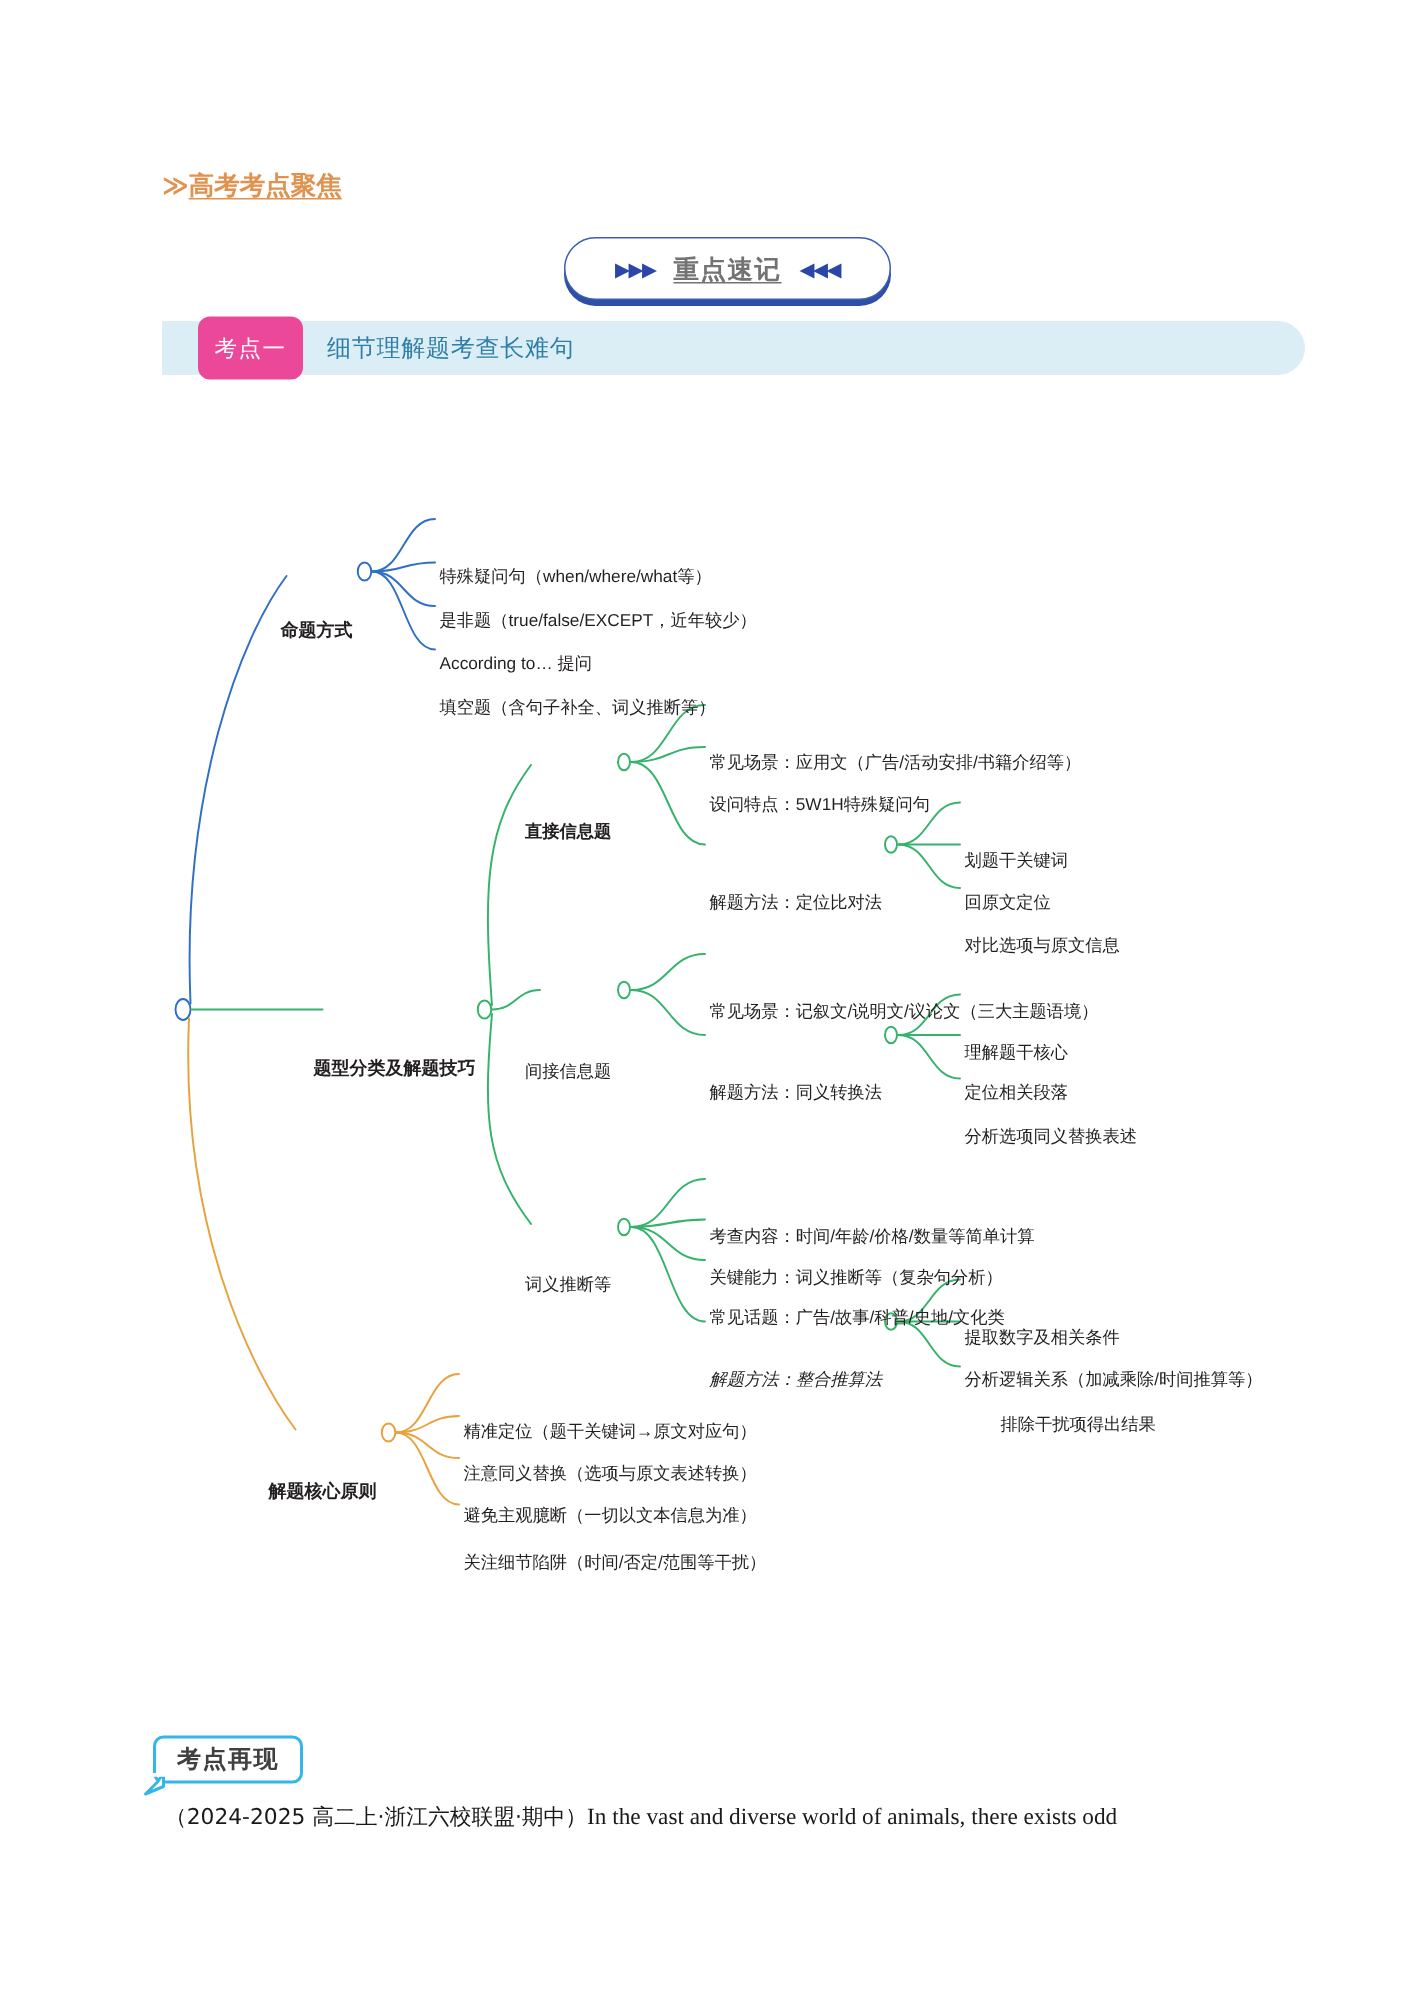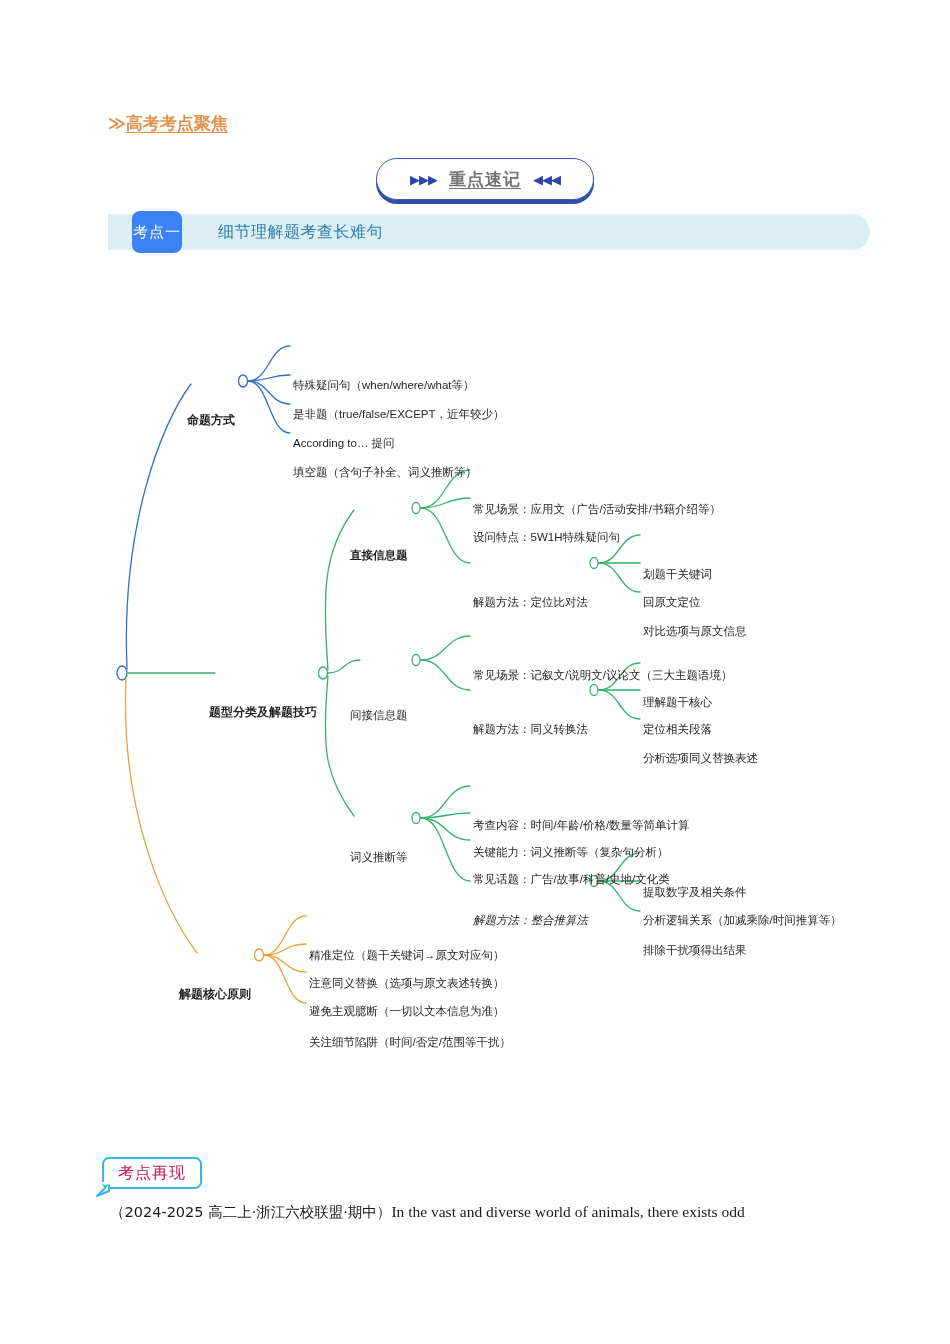--- a/index.html
+++ b/index.html
@@ -30,22 +30,22 @@
     color:#737373;font-weight:bold;font-size:17px;letter-spacing:1px;
     text-decoration:underline;text-underline-offset:3px;
   }
 
   
   #kaodian-banner{
     position:absolute;left:108px;top:214px;width:762px;height:36px;
     background:#dceef5;border-radius:0 18px 18px 0;
   }
   #kaodian-tag{
-    position:absolute;left:132px;top:211px;width:50px;height:42px;
-    background:#3b82f6;border-radius:8px;
+    position:absolute;left:132px;top:211px;width:70px;height:42px;
+    background:#ec4899;border-radius:8px;
     display:flex;align-items:center;justify-content:center;
     color:#ffffff;font-size:15px;letter-spacing:1px;
   }
   #kaodian-title{
     position:absolute;left:218px;top:222px;
     color:#2f7fa8;font-size:16px;letter-spacing:.5px;
   }
 
   
   #mindmap{position:absolute;left:0;top:300px;width:950px;height:760px;}
@@ -58,21 +58,21 @@
   .mm-label.lvl2{font-size:11.5px;}
   .mm-label.lvl3{font-size:11.5px;}
 
   
   #recall-badge{
     position:absolute;left:102px;top:1157px;width:100px;height:32px;
     box-sizing:border-box;
     border:2px solid #35b6e8;border-radius:7px;background:#ffffff;
     display:flex;align-items:center;justify-content:center;
   }
-  #recall-badge .rtext{color:#be185d;font-weight:normal;font-size:16px;letter-spacing:1px;}
+  #recall-badge .rtext{color:#404040;font-weight:bold;font-size:16px;letter-spacing:1px;}
   #recall-tail{position:absolute;left:96px;top:1182px;}
 
   
   #bottom-text{
     position:absolute;left:110px;top:1200px;width:830px;
     font-family:"Liberation Serif","DejaVu Serif",serif;
     font-size:15.5px;color:#1a1a1a;line-height:1.6;
   }
   #bottom-text .cn{font-family:"DejaVu Sans","Liberation Sans",sans-serif;font-size:14.5px;}
 </style>
@@ -158,21 +158,21 @@
     <div class="mm-label lvl3" style="top: 356px; left: 643px;">理解题干核心</div>
     <div class="mm-label lvl3" style="top: 383px; left: 643px;">定位相关段落</div>
     <div class="mm-label lvl3" style="top: 412px; left: 643px;">分析选项同义替换表述</div>
     <div class="mm-label lvl2" style="top: 511px; left: 350px;">词义推断等</div>
     <div class="mm-label lvl3" style="top: 479px; left: 473px;">考查内容：时间/年龄/价格/数量等简单计算</div>
     <div class="mm-label lvl3" style="top: 506px; left: 473px;">关键能力：词义推断等（复杂句分析）</div>
     <div class="mm-label lvl3" style="top: 533px; left: 473px;">常见话题：广告/故事/科普/史地/文化类</div>
     <div class="mm-label lvl3" style="top: 574px; left: 473px; font-style: italic;">解题方法：整合推算法</div>
     <div class="mm-label lvl3" style="top: 546px; left: 643px;">提取数字及相关条件</div>
     <div class="mm-label lvl3" style="top: 574px; left: 643px;">分析逻辑关系（加减乘除/时间推算等）</div>
-    <div class="mm-label lvl3" style="top: 604px; left: 643px;">排除干扰项得出结果</div>
+    <div class="mm-label lvl3" style="top: 604px; left: 667px;">排除干扰项得出结果</div>
     <div class="mm-label lvl1" style="top: 648px; left: 179px;">解题核心原则</div>
     <div class="mm-label lvl2" style="top: 609px; left: 309px;">精准定位（题干关键词→原文对应句）</div>
     <div class="mm-label lvl2" style="top: 637px; left: 309px;">注意同义替换（选项与原文表述转换）</div>
     <div class="mm-label lvl2" style="top: 665px; left: 309px;">避免主观臆断（一切以文本信息为准）</div>
     <div class="mm-label lvl2" style="top: 696px; left: 309px;">关注细节陷阱（时间/否定/范围等干扰）</div>
   </div>
 
 <div id="recall-badge">
   <span class="rtext">考点再现</span>
 </div>

